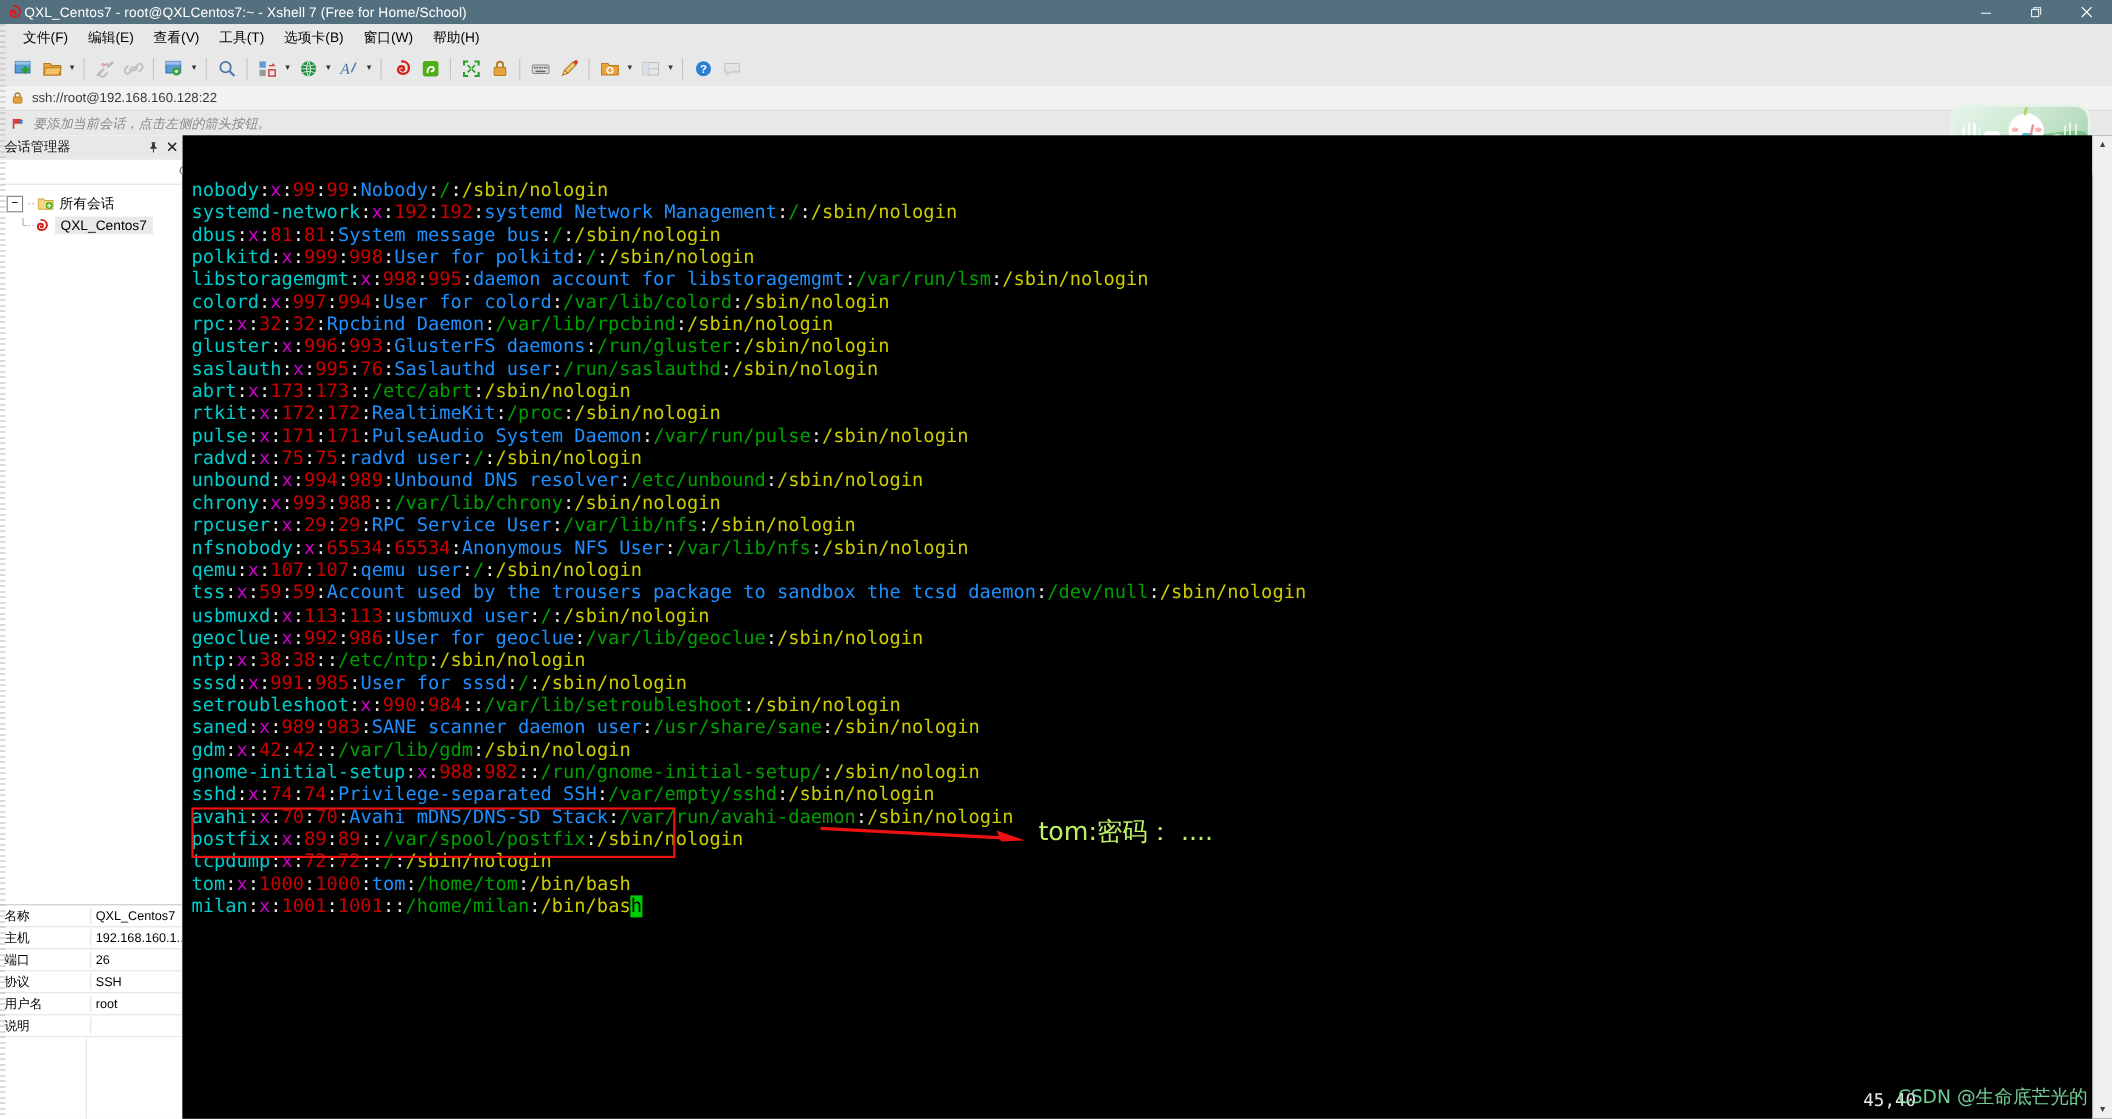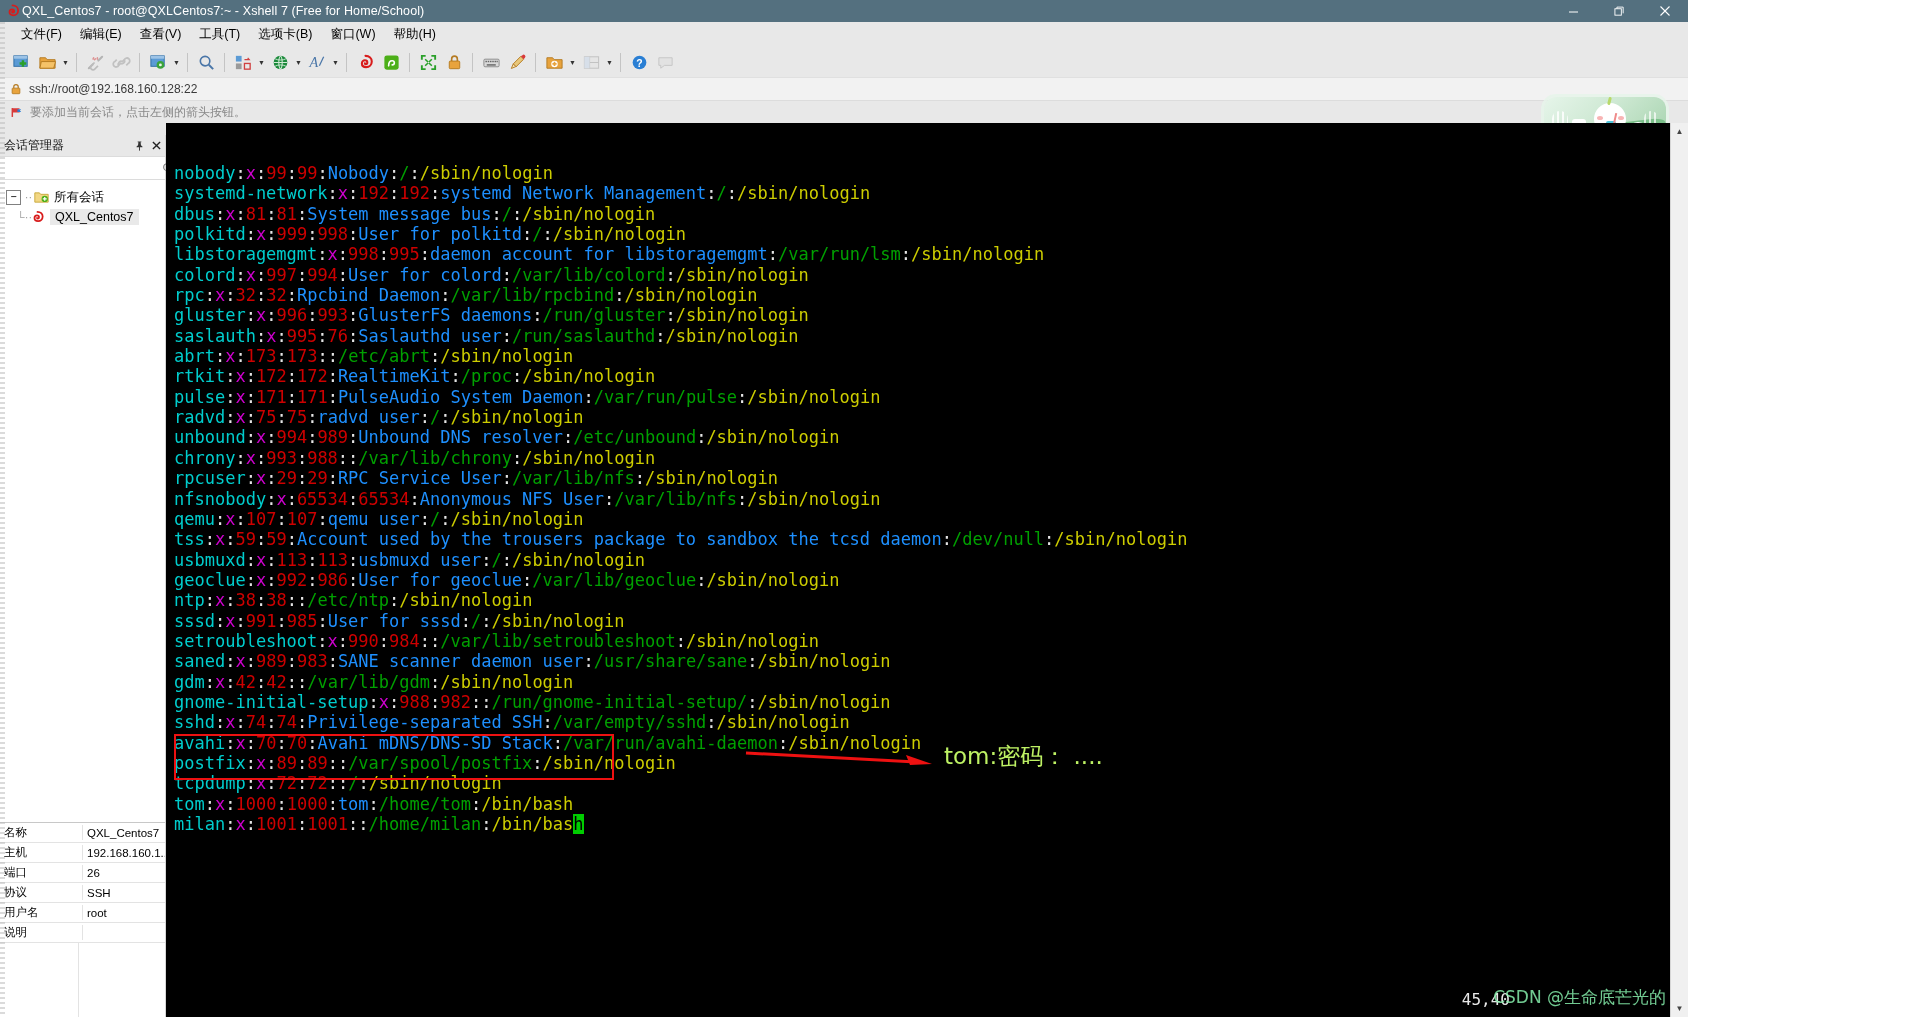--- a/index.html
+++ b/index.html
@@ -5,21 +5,21 @@
 <style>
   html, body {
     margin: 0; padding: 0;
     width: 1920px; height: 1017px;
     overflow: hidden;
     background: #fff;
     font-family: "Liberation Sans", sans-serif;
   }
   #app {
     position: relative;
-    width: 1688px; height: 1017px;
+    width: 1920px; height: 1017px;
     display: flex; flex-direction: column;
     background: #f0f0f0;
   }
 
   
   .titlebar {
     height: 22px;
     background: #54707f;
     color: #ffffff;
     display: flex; align-items: center;
@@ -101,39 +101,39 @@
   .addressbar .lock { margin-right: 7px; display:flex; align-items:center;}
 
   
   .hintbar {
     height: 22px;
     background: #e8e8e8;
     display: flex; align-items: center;
     padding-left: 10px;
     font-size: 12px; color: #888;
     flex: 0 0 auto;
+    font-style: italic;
   }
   .hintbar .flag { margin-right: 7px; display:flex; align-items:center; }
 
   
   .body-row {
     flex: 1 1 auto;
     display: flex;
     min-height: 0;
     background: #e8e8e8;
   }
 
   
   .sidebar {
     width: 165px;
     flex: 0 0 165px;
     display: flex; flex-direction: column;
     background: #ffffff;
     border-right: 1px solid #d6d6d6;
-    margin-top: 12px;
   }
   .sb-header {
     height: 21px;
     background: #e8e8e8;
     display: flex; align-items: center;
     font-size: 12px; color: #111;
     padding-left: 4px;
     flex: 0 0 auto;
   }
   .sb-header .sb-title { flex: 1 1 auto; }

